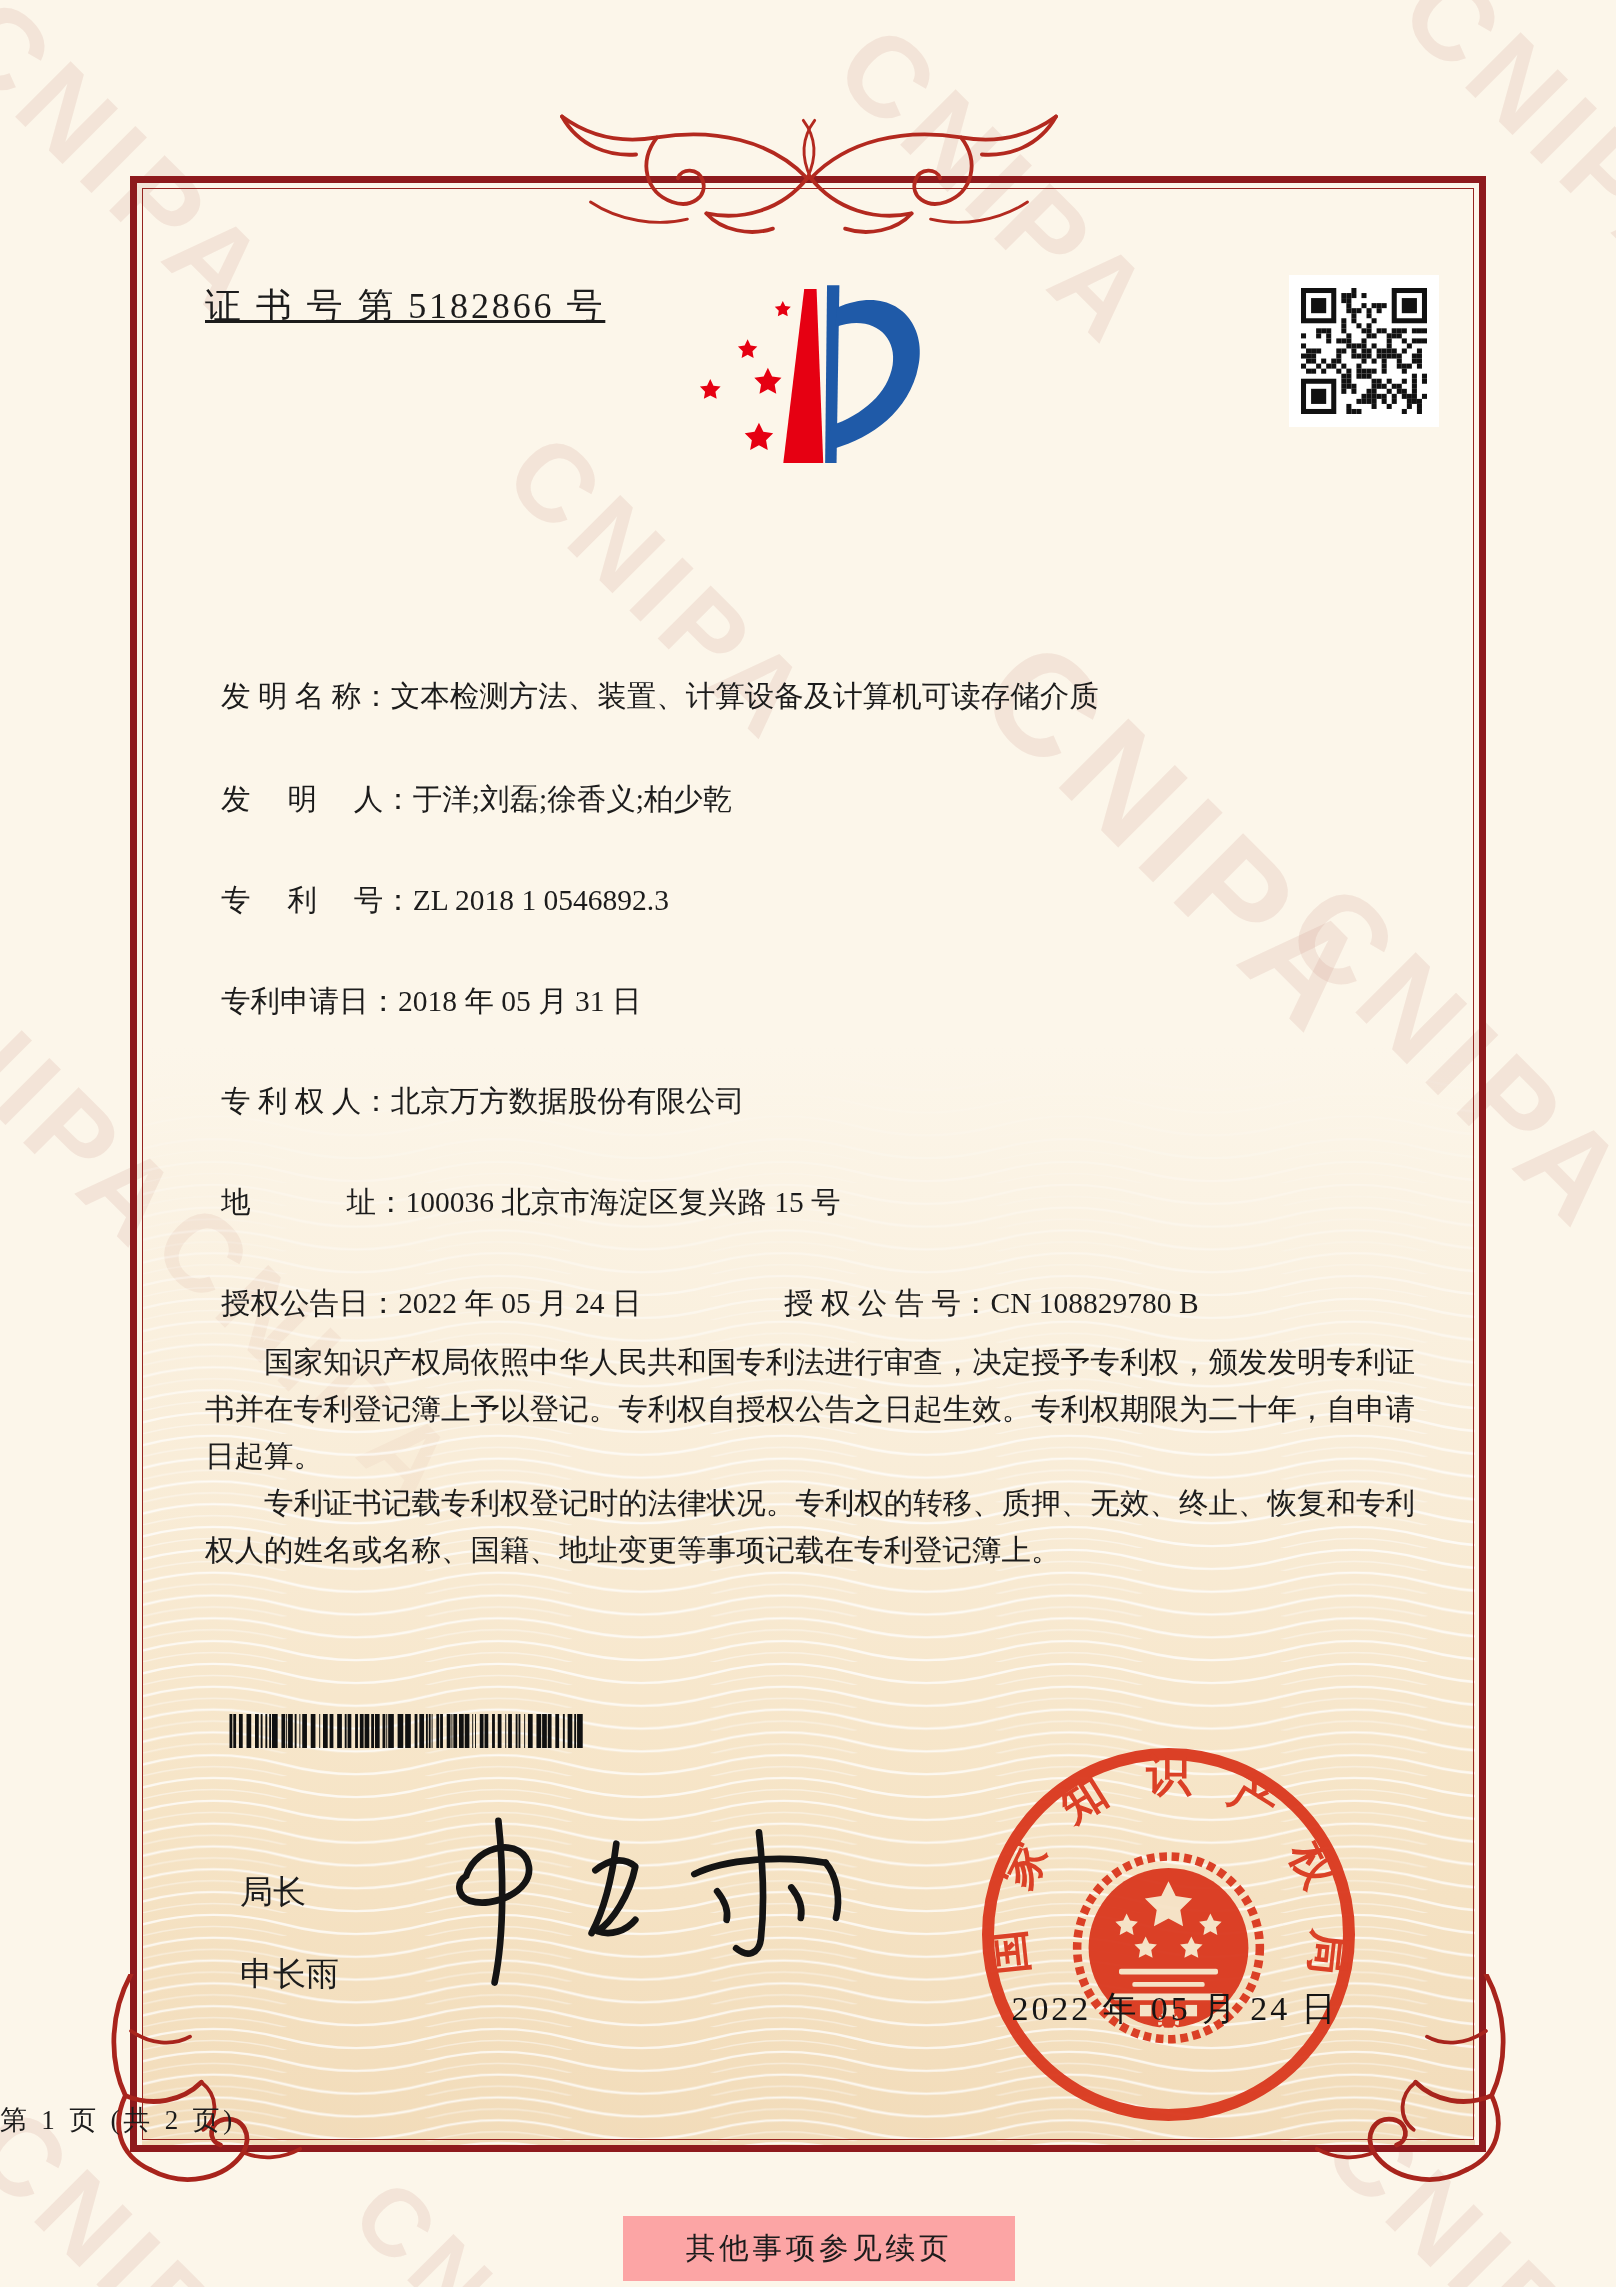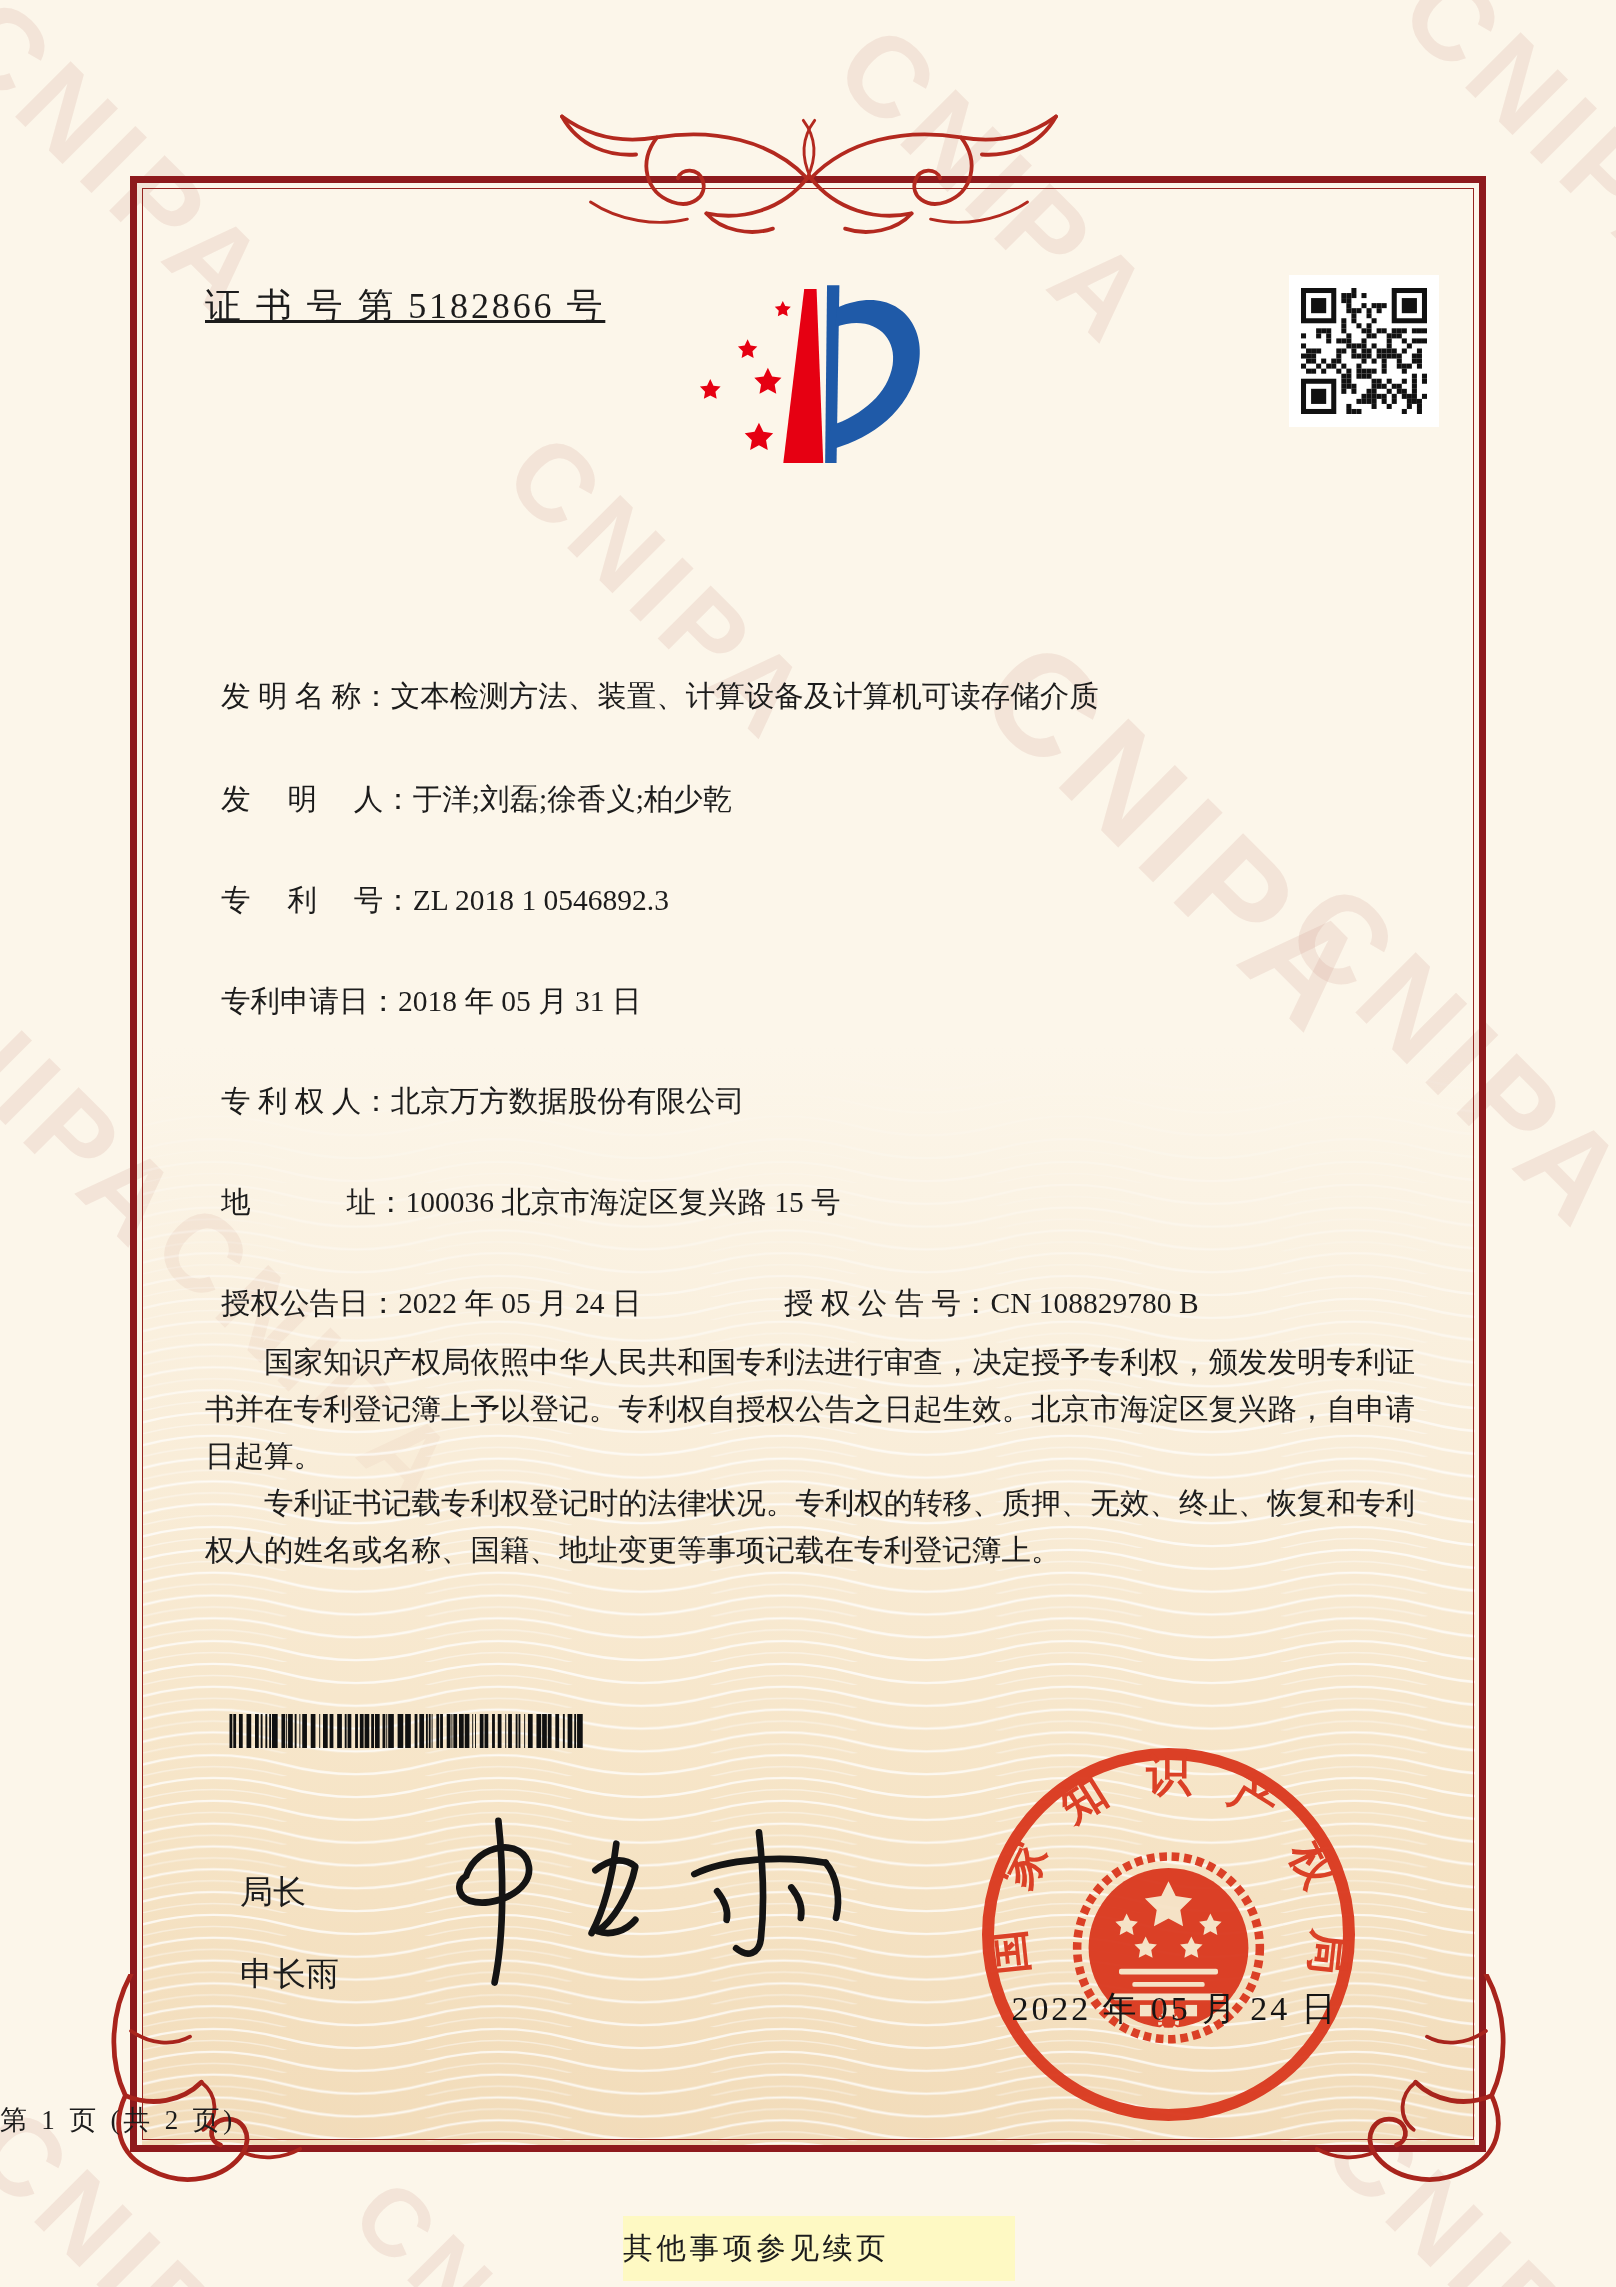--- a/index.html
+++ b/index.html
@@ -50,22 +50,22 @@
   .signer{position:absolute;left:240px;top:1851px;font-family:"Liberation Sans","DejaVu Sans",sans-serif;
           font-size:33px;font-weight:400;line-height:82px;}
   .signature{position:absolute;left:409px;top:1815px;}
   
   .seal{position:absolute;left:982px;top:1748px;width:373px;height:373px;z-index:4;opacity:.96;}
   .seal-ring{position:absolute;inset:0;border:12.4px solid #da3a20;border-radius:50%;box-sizing:border-box;}
   .seal svg{position:absolute;inset:0;overflow:visible;}
   .seal-date{position:absolute;left:999px;top:1986px;width:352px;text-align:center;
              font-size:34px;letter-spacing:2.9px;color:#151515;z-index:5;white-space:nowrap;}
   .page-info{position:absolute;left:0;top:2102px;width:1617px;text-align:left;font-size:27px;letter-spacing:3.8px;z-index:3;}
-  .cont-strip{position:absolute;left:623px;top:2216px;width:392px;height:65px;background:#fef9c3;z-index:3;
-              display:flex;align-items:center;}
+  .cont-strip{position:absolute;left:623px;top:2216px;width:392px;height:65px;background:#fca5a5;z-index:3;
+              display:flex;align-items:center;justify-content:center;}
   .cont-note{font-size:29.5px;letter-spacing:3.8px;}
   .orn{position:absolute;z-index:2;pointer-events:none;}
 </style>
 </head>
 <body>
 
 <div id="wm-layer">
     <div class="wm" style="left: 19px; top: -28.5px; font-size: 114px;">CNIPA</div>
     <div class="wm" style="left: 904px; top: 0px; font-size: 114px;">CNIPA</div>
     <div class="wm" style="left: 1469px; top: -57px; font-size: 114px;">CNIPA</div>
@@ -386,21 +386,21 @@
     </div>
     <div class="frow" style="top:1284px">
       <span class="flabel">授权公告日：</span><span class="fval">2022 年 05 月 24 日</span>
       <span class="grant2">
         <span class="flabel">授 权 公 告 号：</span><span class="fval">CN 108829780 B</span>
       </span>
     </div>
   </div>
 
   <div class="paras">
-    <p>国家知识产权局依照中华人民共和国专利法进行审查，决定授予专利权，颁发发明专利证书并在专利登记簿上予以登记。专利权自授权公告之日起生效。北京市海淀区复兴路，自申请日起算。</p>
+    <p>国家知识产权局依照中华人民共和国专利法进行审查，决定授予专利权，颁发发明专利证书并在专利登记簿上予以登记。专利权自授权公告之日起生效。专利权期限为二十年，自申请日起算。</p>
     <p>专利证书记载专利权登记时的法律状况。专利权的转移、质押、无效、终止、恢复和专利权人的姓名或名称、国籍、地址变更等事项记载在专利登记簿上。</p>
   </div>
 
   <svg class="barcode" id="barcodesvg" width="360" height="34" viewBox="0 0 378 36">
       <rect x="0" y="0" width="3" height="36" fill="#101010"></rect>
       <rect x="4" y="0" width="3" height="36" fill="#101010"></rect>
       <rect x="10" y="0" width="4" height="36" fill="#101010"></rect>
       <rect x="18" y="0" width="5" height="36" fill="#101010"></rect>
       <rect x="27" y="0" width="4" height="36" fill="#101010"></rect>
       <rect x="33" y="0" width="2" height="36" fill="#101010"></rect>

